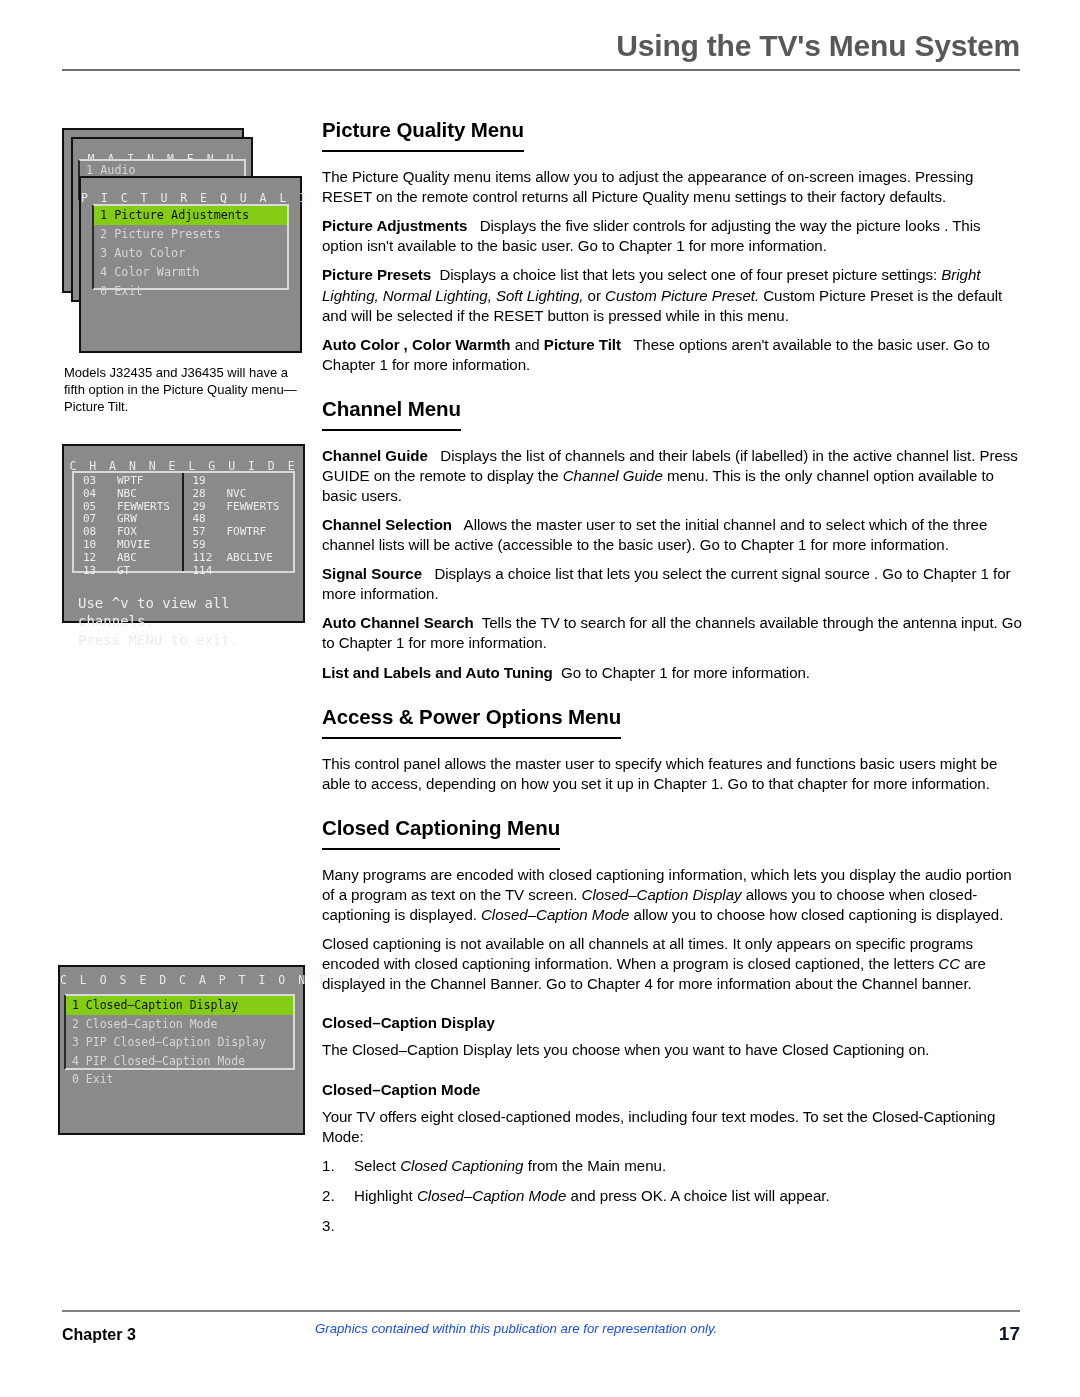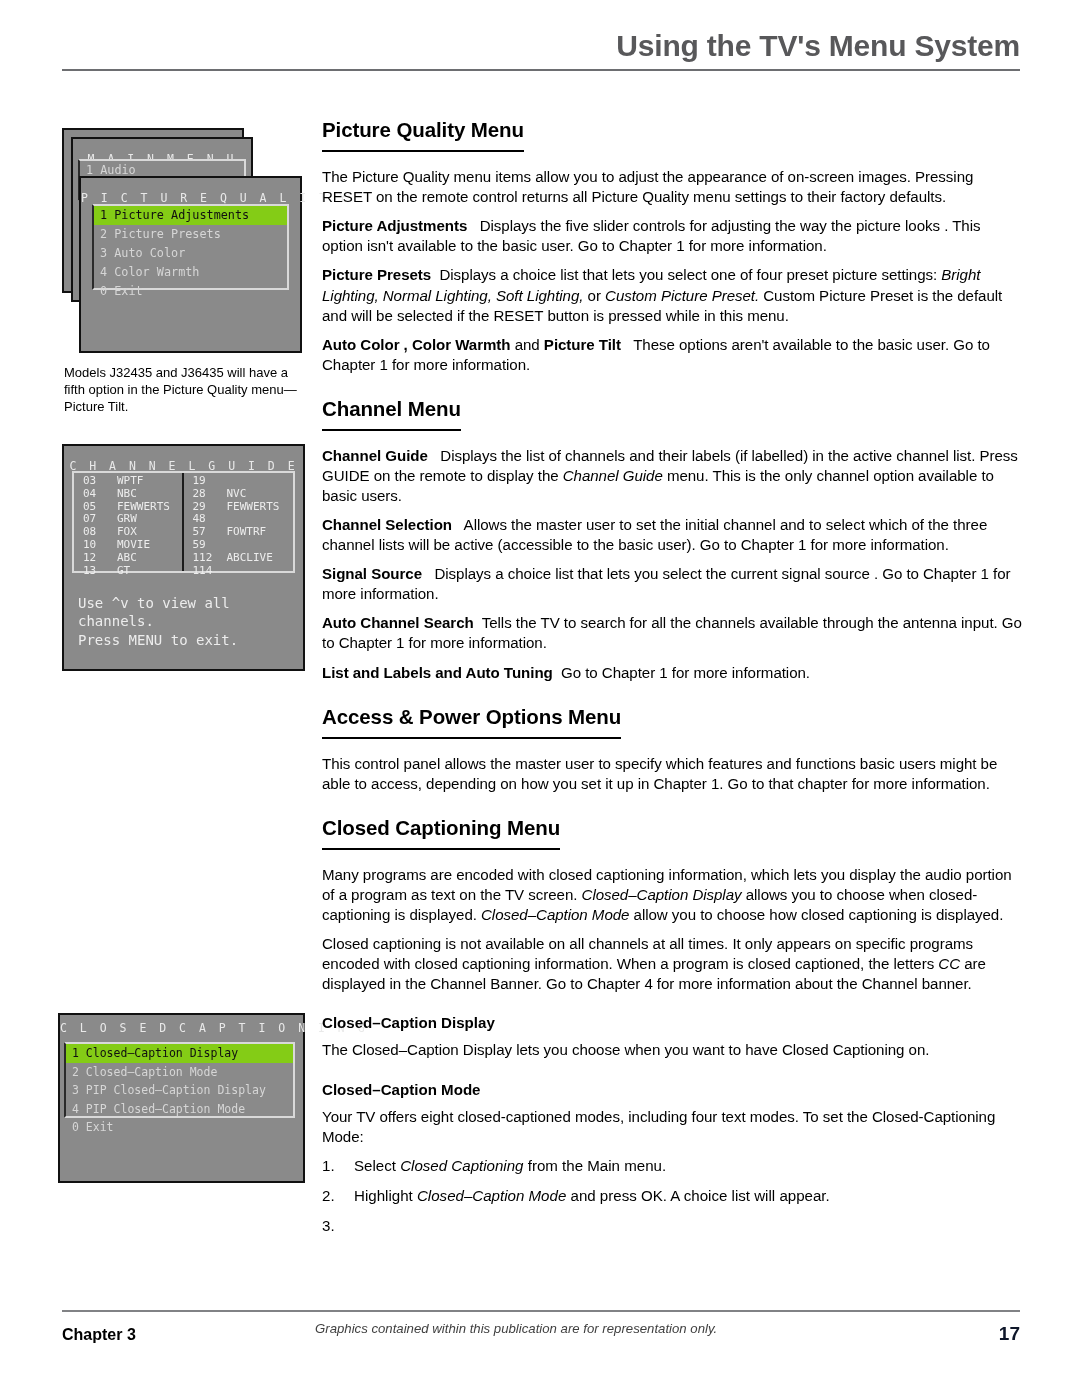--- a/index.html
+++ b/index.html
@@ -208,21 +208,21 @@
     line-height: 1.32;
     font-family: "Liberation Sans", sans-serif;
     color: #000;
   }
 
   
   #gfx-changuide {
     left: 62px;
     top: 444px;
     width: 243px;
-    height: 227px;
+    height: 179px;
   }
   .cg-inner {
     position: absolute;
     left: 8px;
     top: 25px;
     right: 8px;
     height: 102px;
     border: 2px solid #d9d9d9;
     box-sizing: border-box;
     display: flex;
@@ -289,21 +289,21 @@
     padding-top: 11px;
   }
   .footer-chapter {
     font-size: 16px;
     font-weight: bold;
     color: #000;
   }
   .footer-note {
     font-size: 13.2px;
     font-style: italic;
-    color: #404040;
+    color: #1d4ed8;
     position: absolute;
     left: 253px;
     top: 11px;
   }
   .footer-page {
     font-size: 19px;
     font-weight: bold;
     color: #0f172a;
   }
 </style>

